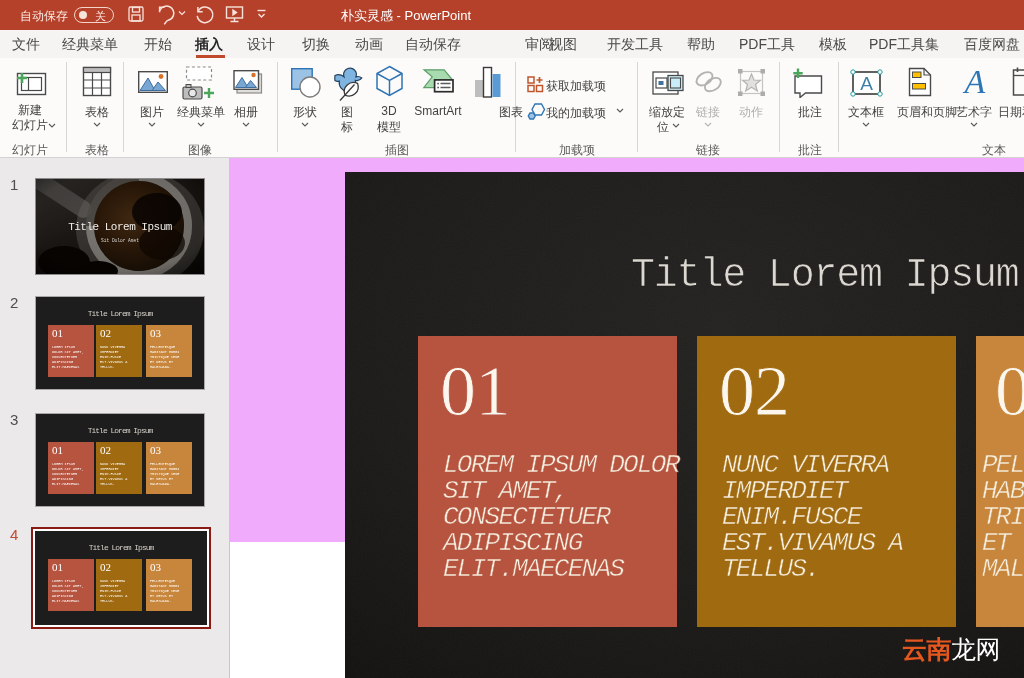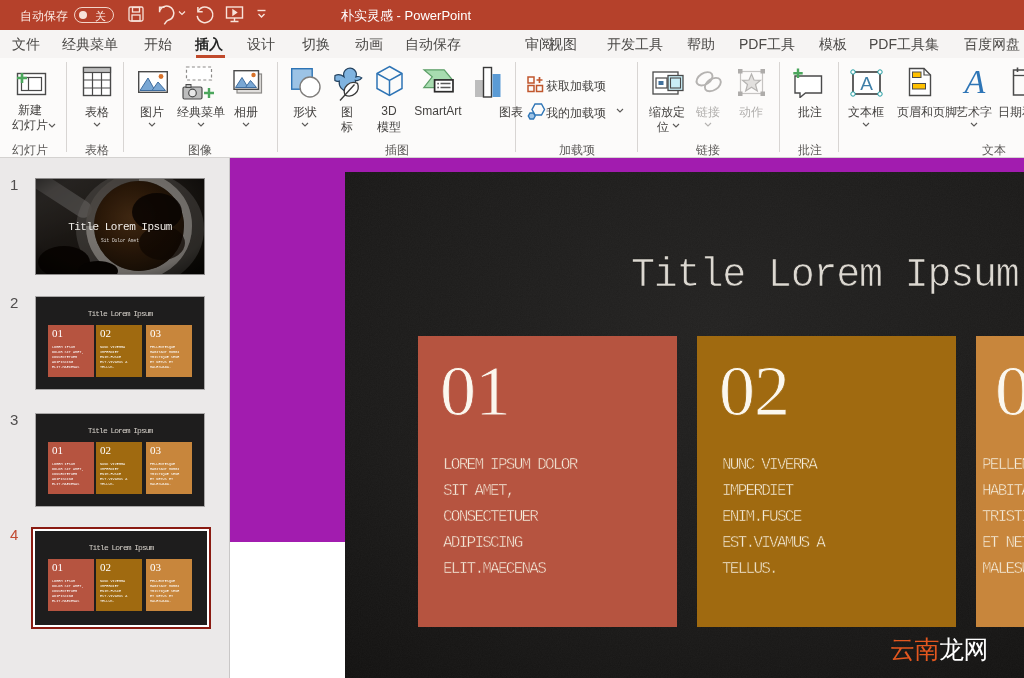--- a/index.html
+++ b/index.html
@@ -1,17 +1,17 @@
 <!DOCTYPE html>
 <html><head>
 <meta charset="utf-8">
 <style>
 * { margin:0; padding:0; box-sizing:border-box; }
 html,body { width:1024px; height:678px; overflow:hidden; }
-#app { position:relative; width:1024px; height:542px; font-family:"Liberation Sans",sans-serif; background:#a21caf; }
+#app { position:relative; width:1024px; height:542px; font-family:"Liberation Sans",sans-serif; background:#f0abfc; }
 
 
 #titlebar { position:absolute; left:0; top:0; width:1024px; height:30px; background:#b5412b; color:#fde8e0; }
 #titlebar .txt { position:absolute; font-size:12px; color:#fbe9e2; }
 #autosave { left:20px; top:8px; }
 #toggle { position:absolute; left:74px; top:7px; width:40px; height:16px; border:1px solid #f3d5c9; border-radius:8px; }
 #toggle .knob { position:absolute; left:4px; top:3px; width:8px; height:8px; border-radius:50%; background:#f8e3da; }
 #toggle .lab { position:absolute; left:20px; top:1px; font-size:11px; color:#fbe9e2; }
 #apptitle { position:absolute; left:341px; top:7px; width:140px; font-size:13px; color:#fff; }
 #searchbox { position:absolute; left:545px; top:4px; width:362px; height:21px; background:#f4c8b5; }
@@ -44,29 +44,29 @@
 .mini-body { position:absolute; left:4px; top:20px; font-family:"Liberation Mono",monospace; font-size:3.5px; line-height:5px; color:#fff; letter-spacing:0; }
 .c1 { background:#b65440; }
 .c2 { background:#a06a10;padding-left:32px; }
 .c3 { background:#c8863c; }
 
 
 #slide { position:absolute; left:345px; top:172px; width:679px; height:506px; background:#191919; }
 #slide-title { position:absolute; font-family:"Liberation Mono",monospace; color:#dcd8d1; -webkit-text-stroke:0.7px #1d1c1b; }
 .bigbox { position:absolute; width:259px; height:291px; top:164px; }
 .bignum { position:absolute; left:22px; top:14px; font-family:"Liberation Serif",serif; font-size:72px; color:#fbf7ee; letter-spacing:-1px; }
-.bigbody { position:absolute; left:25px; top:116px; font-family:"Liberation Mono",monospace; font-size:16px; letter-spacing:-1.75px; line-height:26px; color:#f6efdf; white-space:pre; }
+.bigbody { position:absolute; left:25px; top:116px; font-family:"Liberation Mono",monospace; font-size:26px; letter-spacing:-1.75px; line-height:26px; color:#f6efdf; white-space:pre;font-style:italic; }
 .c1 .bigbody { -webkit-text-stroke:0.5px #b65440; }
 .c1 .bignum { -webkit-text-stroke:0.8px #b65440; }
 .c2 .bignum { -webkit-text-stroke:0.8px #a06a10; }
 .c3 .bignum { -webkit-text-stroke:0.8px #c8863c; }
 .c2 .bigbody { -webkit-text-stroke:0.5px #a06a10; }
 .c3 .bigbody { -webkit-text-stroke:0.5px #c8863c; }
 #wm { position:absolute; left:545px; top:461px; font-size:25px; color:#fff; letter-spacing:-0.5px; }
-#wm b { color:#e4571f; font-weight:normal; }
+#wm b { color:#e4571f; font-weight:bold;margin-left:12px; }
 </style>
 </head>
 <body>
 <div id="app">
 
   <div id="titlebar">
     <span class="txt" id="autosave">自动保存</span>
     <span id="toggle">
         <span class="knob"></span>
         <span class="lab">关</span>

